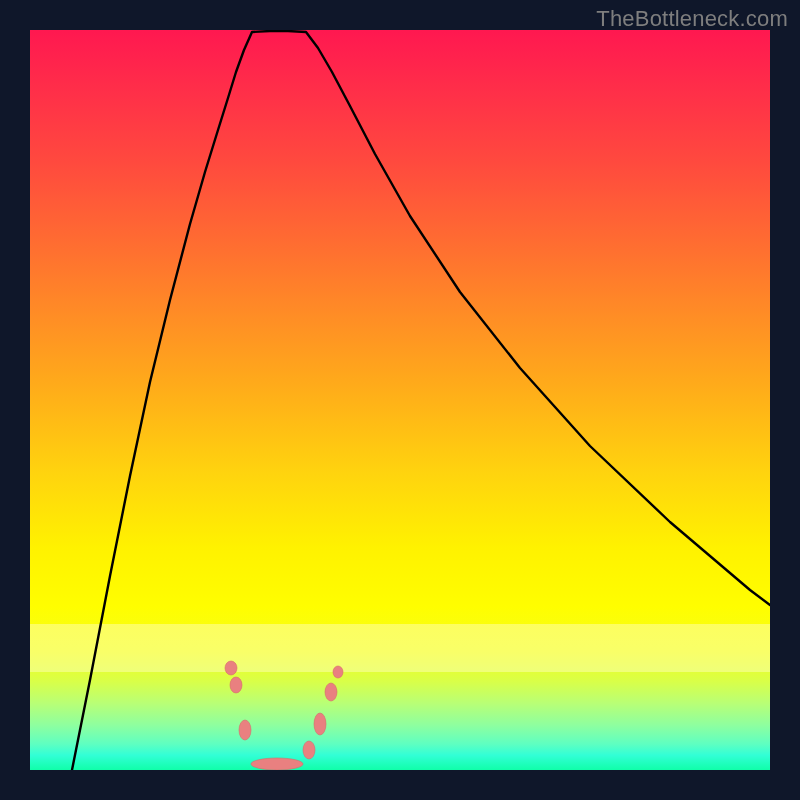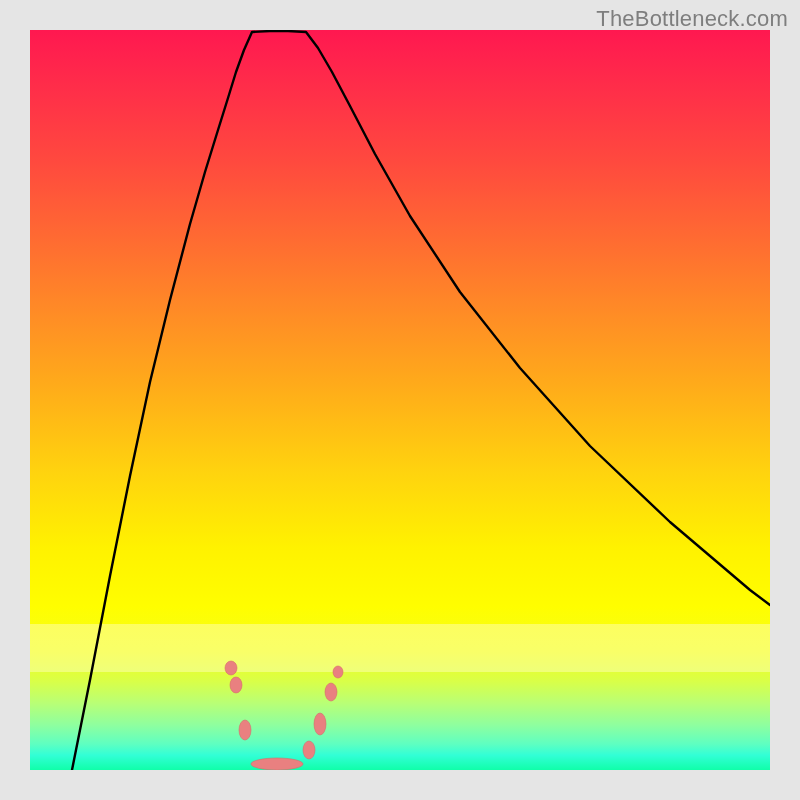--- a/index.html
+++ b/index.html
@@ -7,21 +7,21 @@
     padding: 0;
     width: 800px;
     height: 800px;
     overflow: hidden;
     background: #000;
     font-family: Arial, Helvetica, sans-serif;
   }
   .frame {
     position: absolute;
     inset: 0;
-    background: #e5e5e5;
+    background: #0f172a;
     text-decoration: underline;
   }
   .plot {
     position: absolute;
     left: 30px;
     top: 30px;
     width: 740px;
     height: 740px;
     overflow: hidden;
   }

